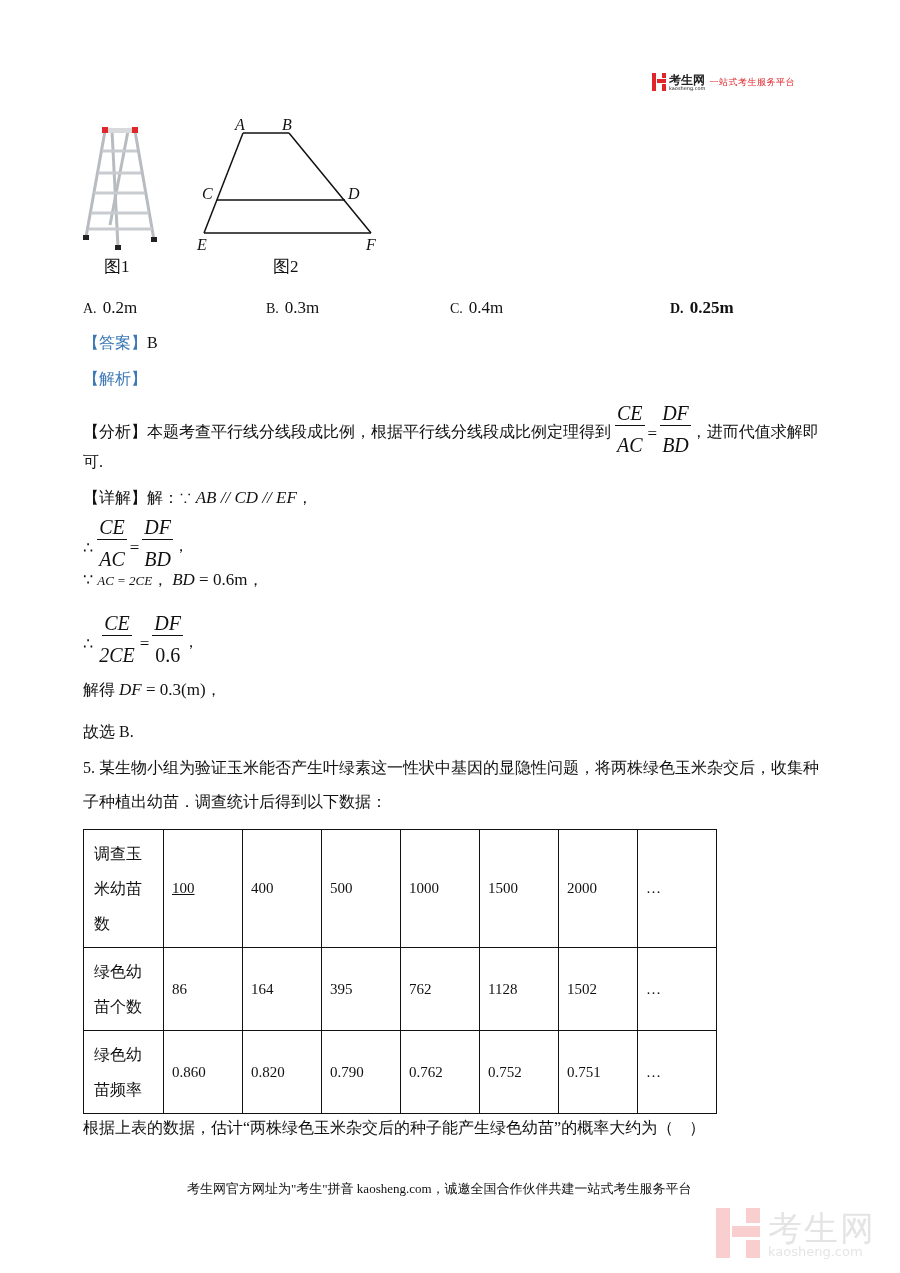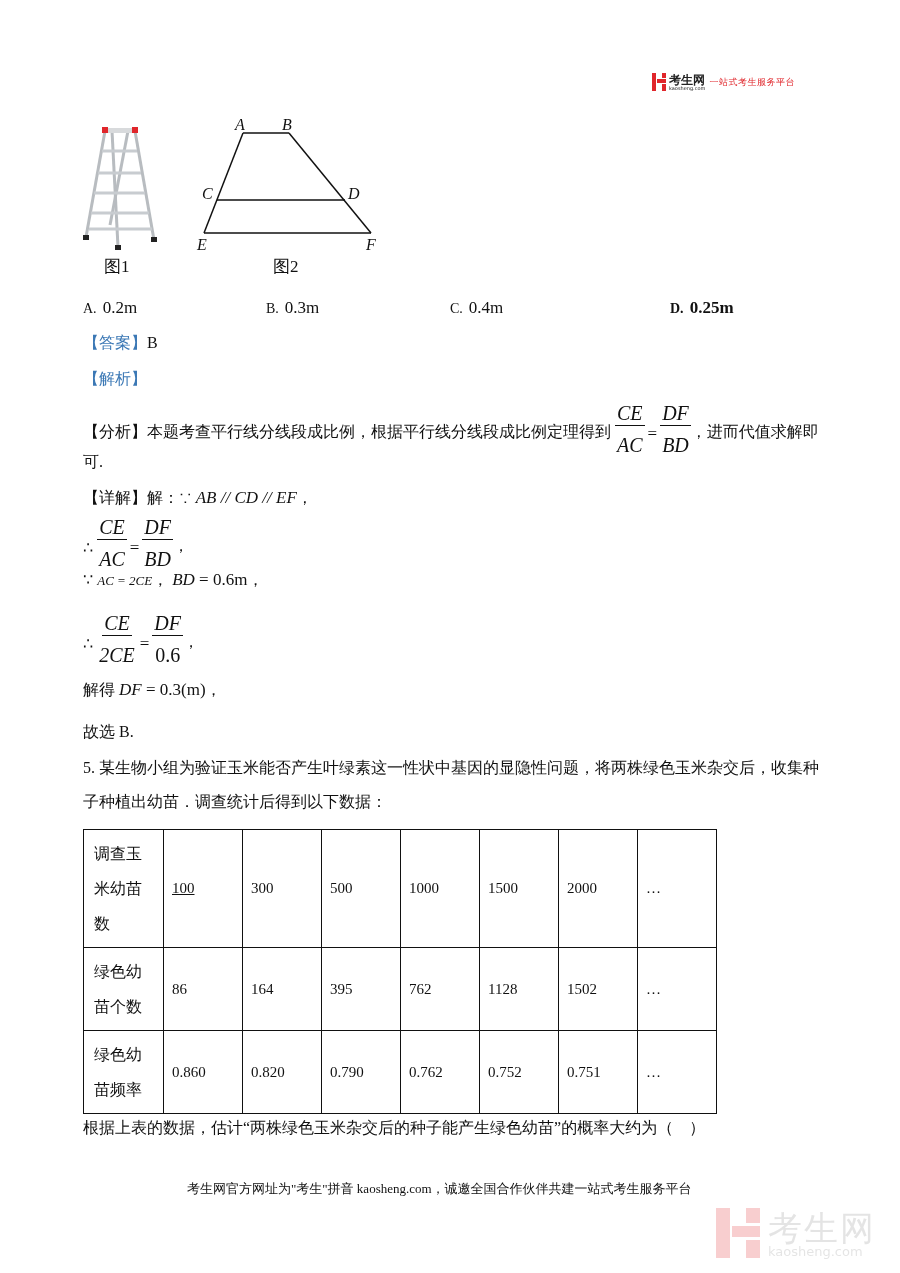--- a/index.html
+++ b/index.html
@@ -180,21 +180,21 @@
 
 <table class="data">
   <tbody>
       <tr style="height:118px;">
     <td class="hdr">
       <div>调查玉</div>
       <div>米幼苗</div>
       <div>数</div>
     </td>
     <td class="c1">100</td>
-    <td class="c2">300</td>
+    <td class="c2">400</td>
     <td class="c3">500</td>
     <td class="c4">1000</td>
     <td class="c5">1500</td>
     <td class="c6">2000</td>
     <td class="c7">…</td>
   </tr>
   <tr style="height:83px;">
     <td class="hdr">
       <div>绿色幼</div>
       <div>苗个数</div>

